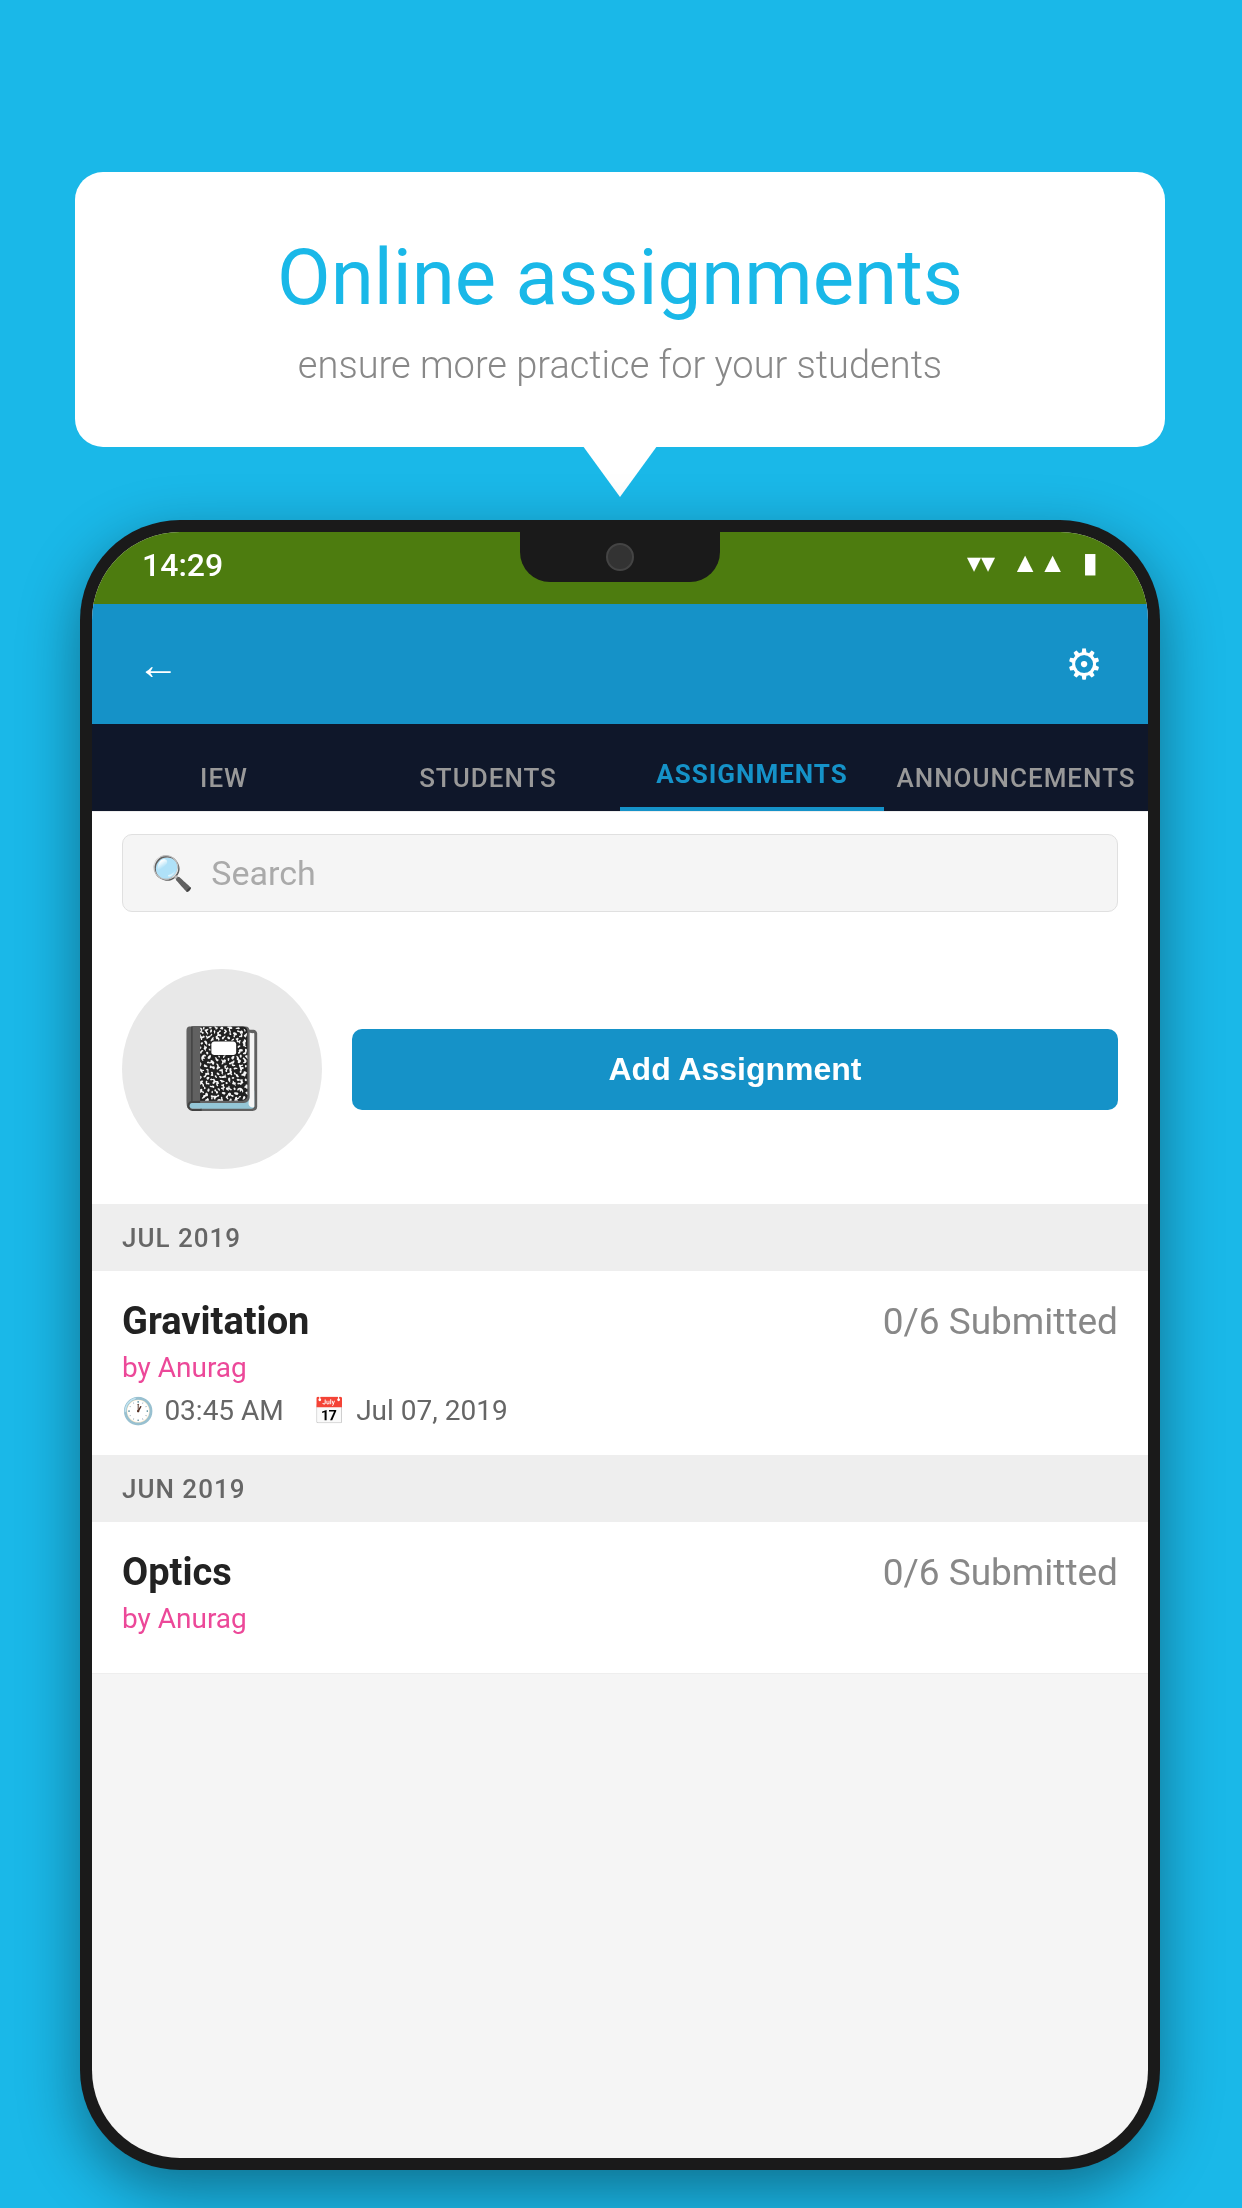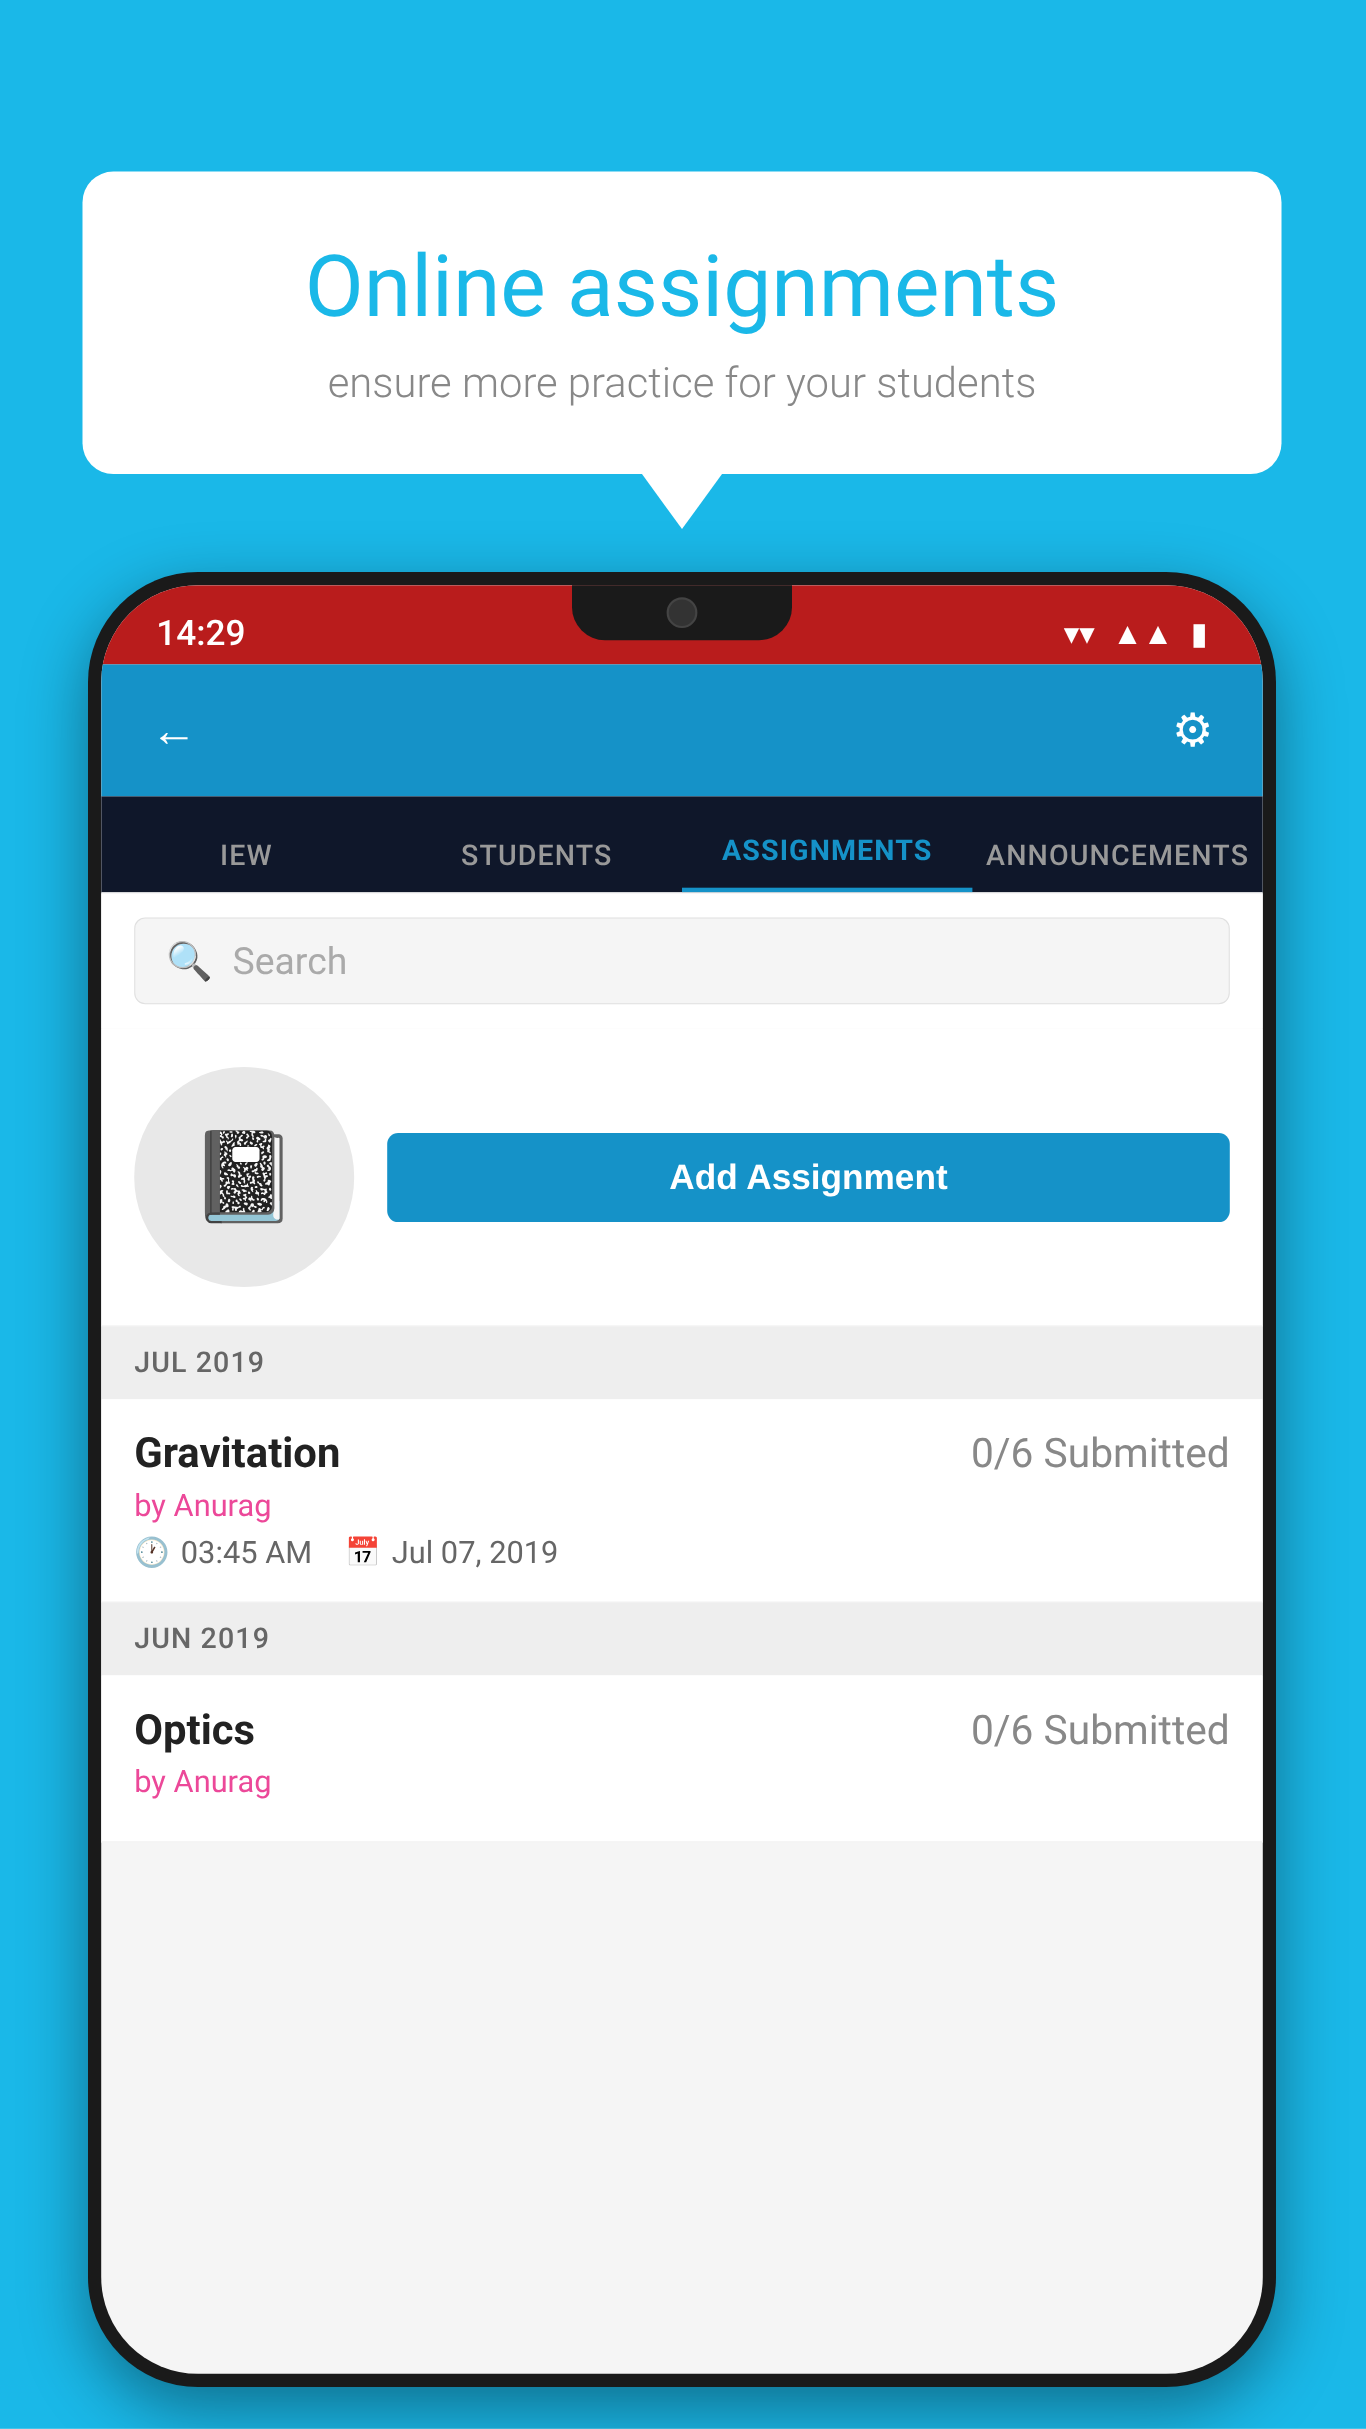--- a/index.html
+++ b/index.html
@@ -9,21 +9,21 @@
       height: 2208px;
       background-color: #1ab8e8;
       font-family: 'Roboto', Arial, sans-serif;
       overflow: hidden;
       position: relative;
     }
 
     
     .speech-bubble-container {
       position: absolute;
-      top: 156px;
+      top: 172px;
       left: 75px;
       width: 1090px;
     }
 
     .speech-bubble {
       background: white;
       border-radius: 28px;
       padding: 60px 70px;
       position: relative;
     }
@@ -103,24 +103,24 @@
       width: 100%;
       height: 100%;
       background: #f5f5f5;
       border-radius: 88px;
       overflow: hidden;
       position: relative;
     }
 
     
     .status-bar {
-      background: #b91c1c;
+      background: #4d7c0f;
       height: 72px;
       display: flex;
-      align-items: center;
+      align-items: flex-start;
       justify-content: space-between;
       padding: 0 50px;
       padding-top: 14px;
     }
 
     .status-time {
       color: white;
       font-size: 32px;
       font-weight: 500;
     }

